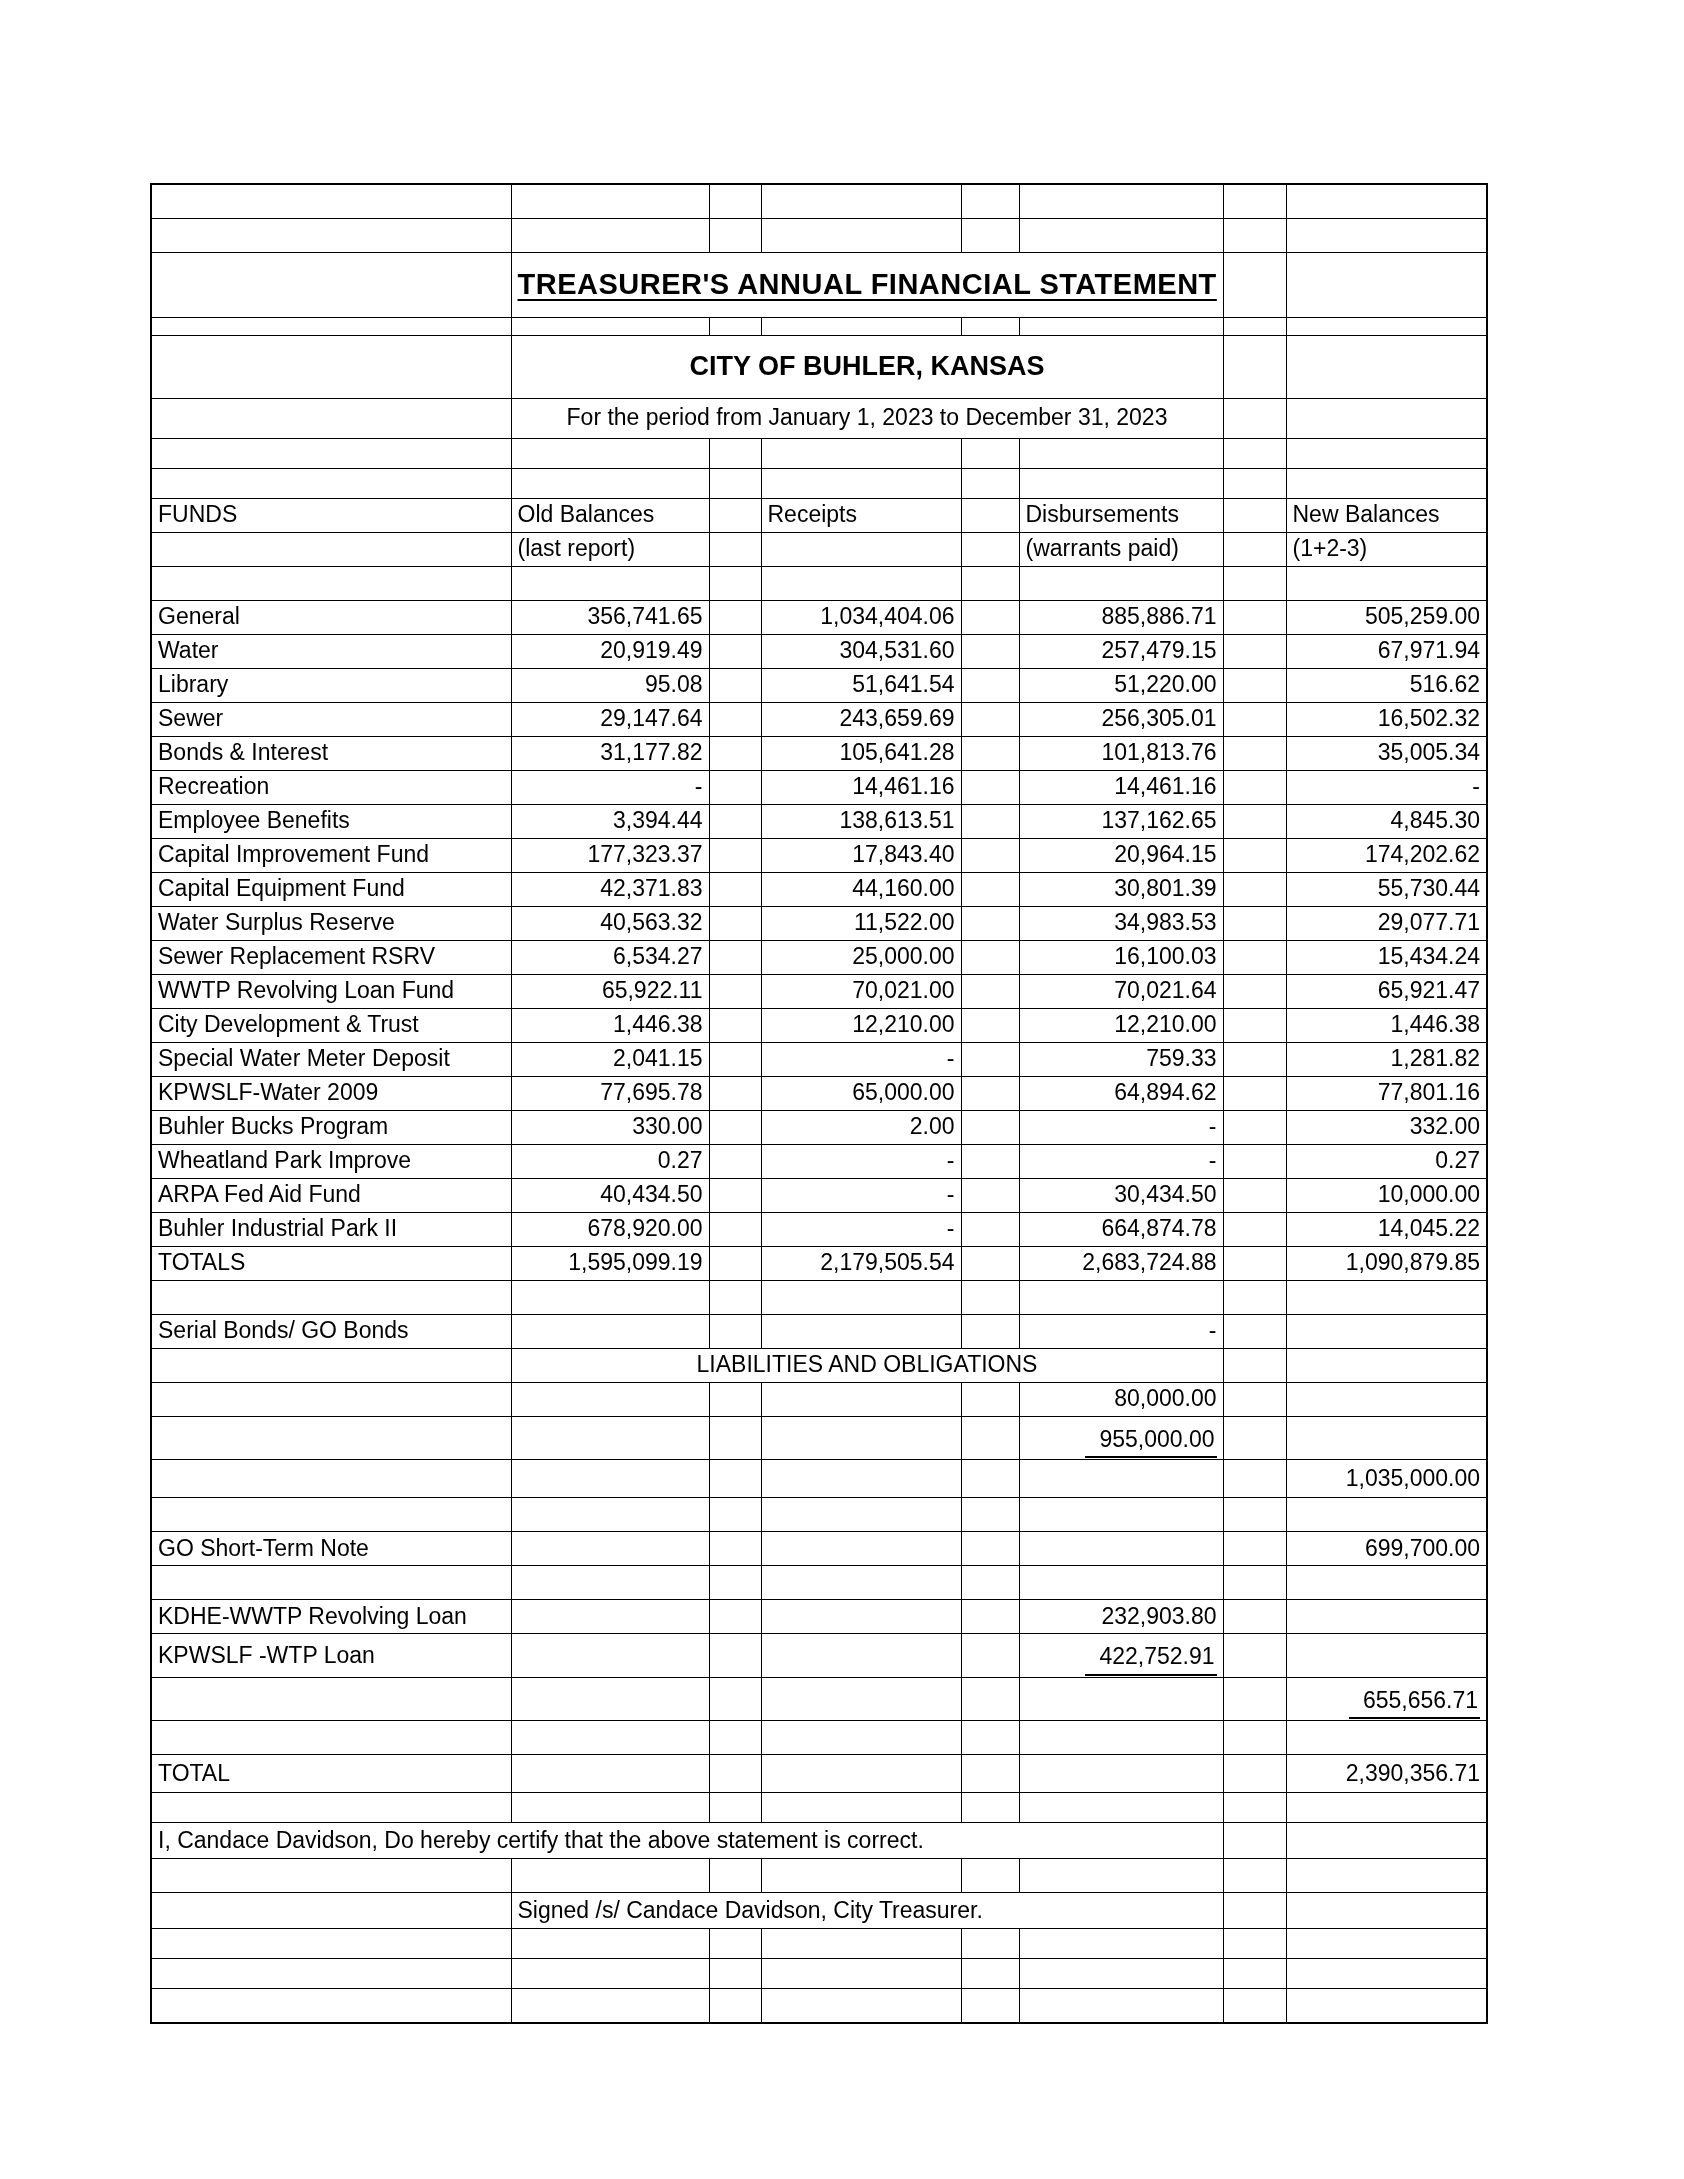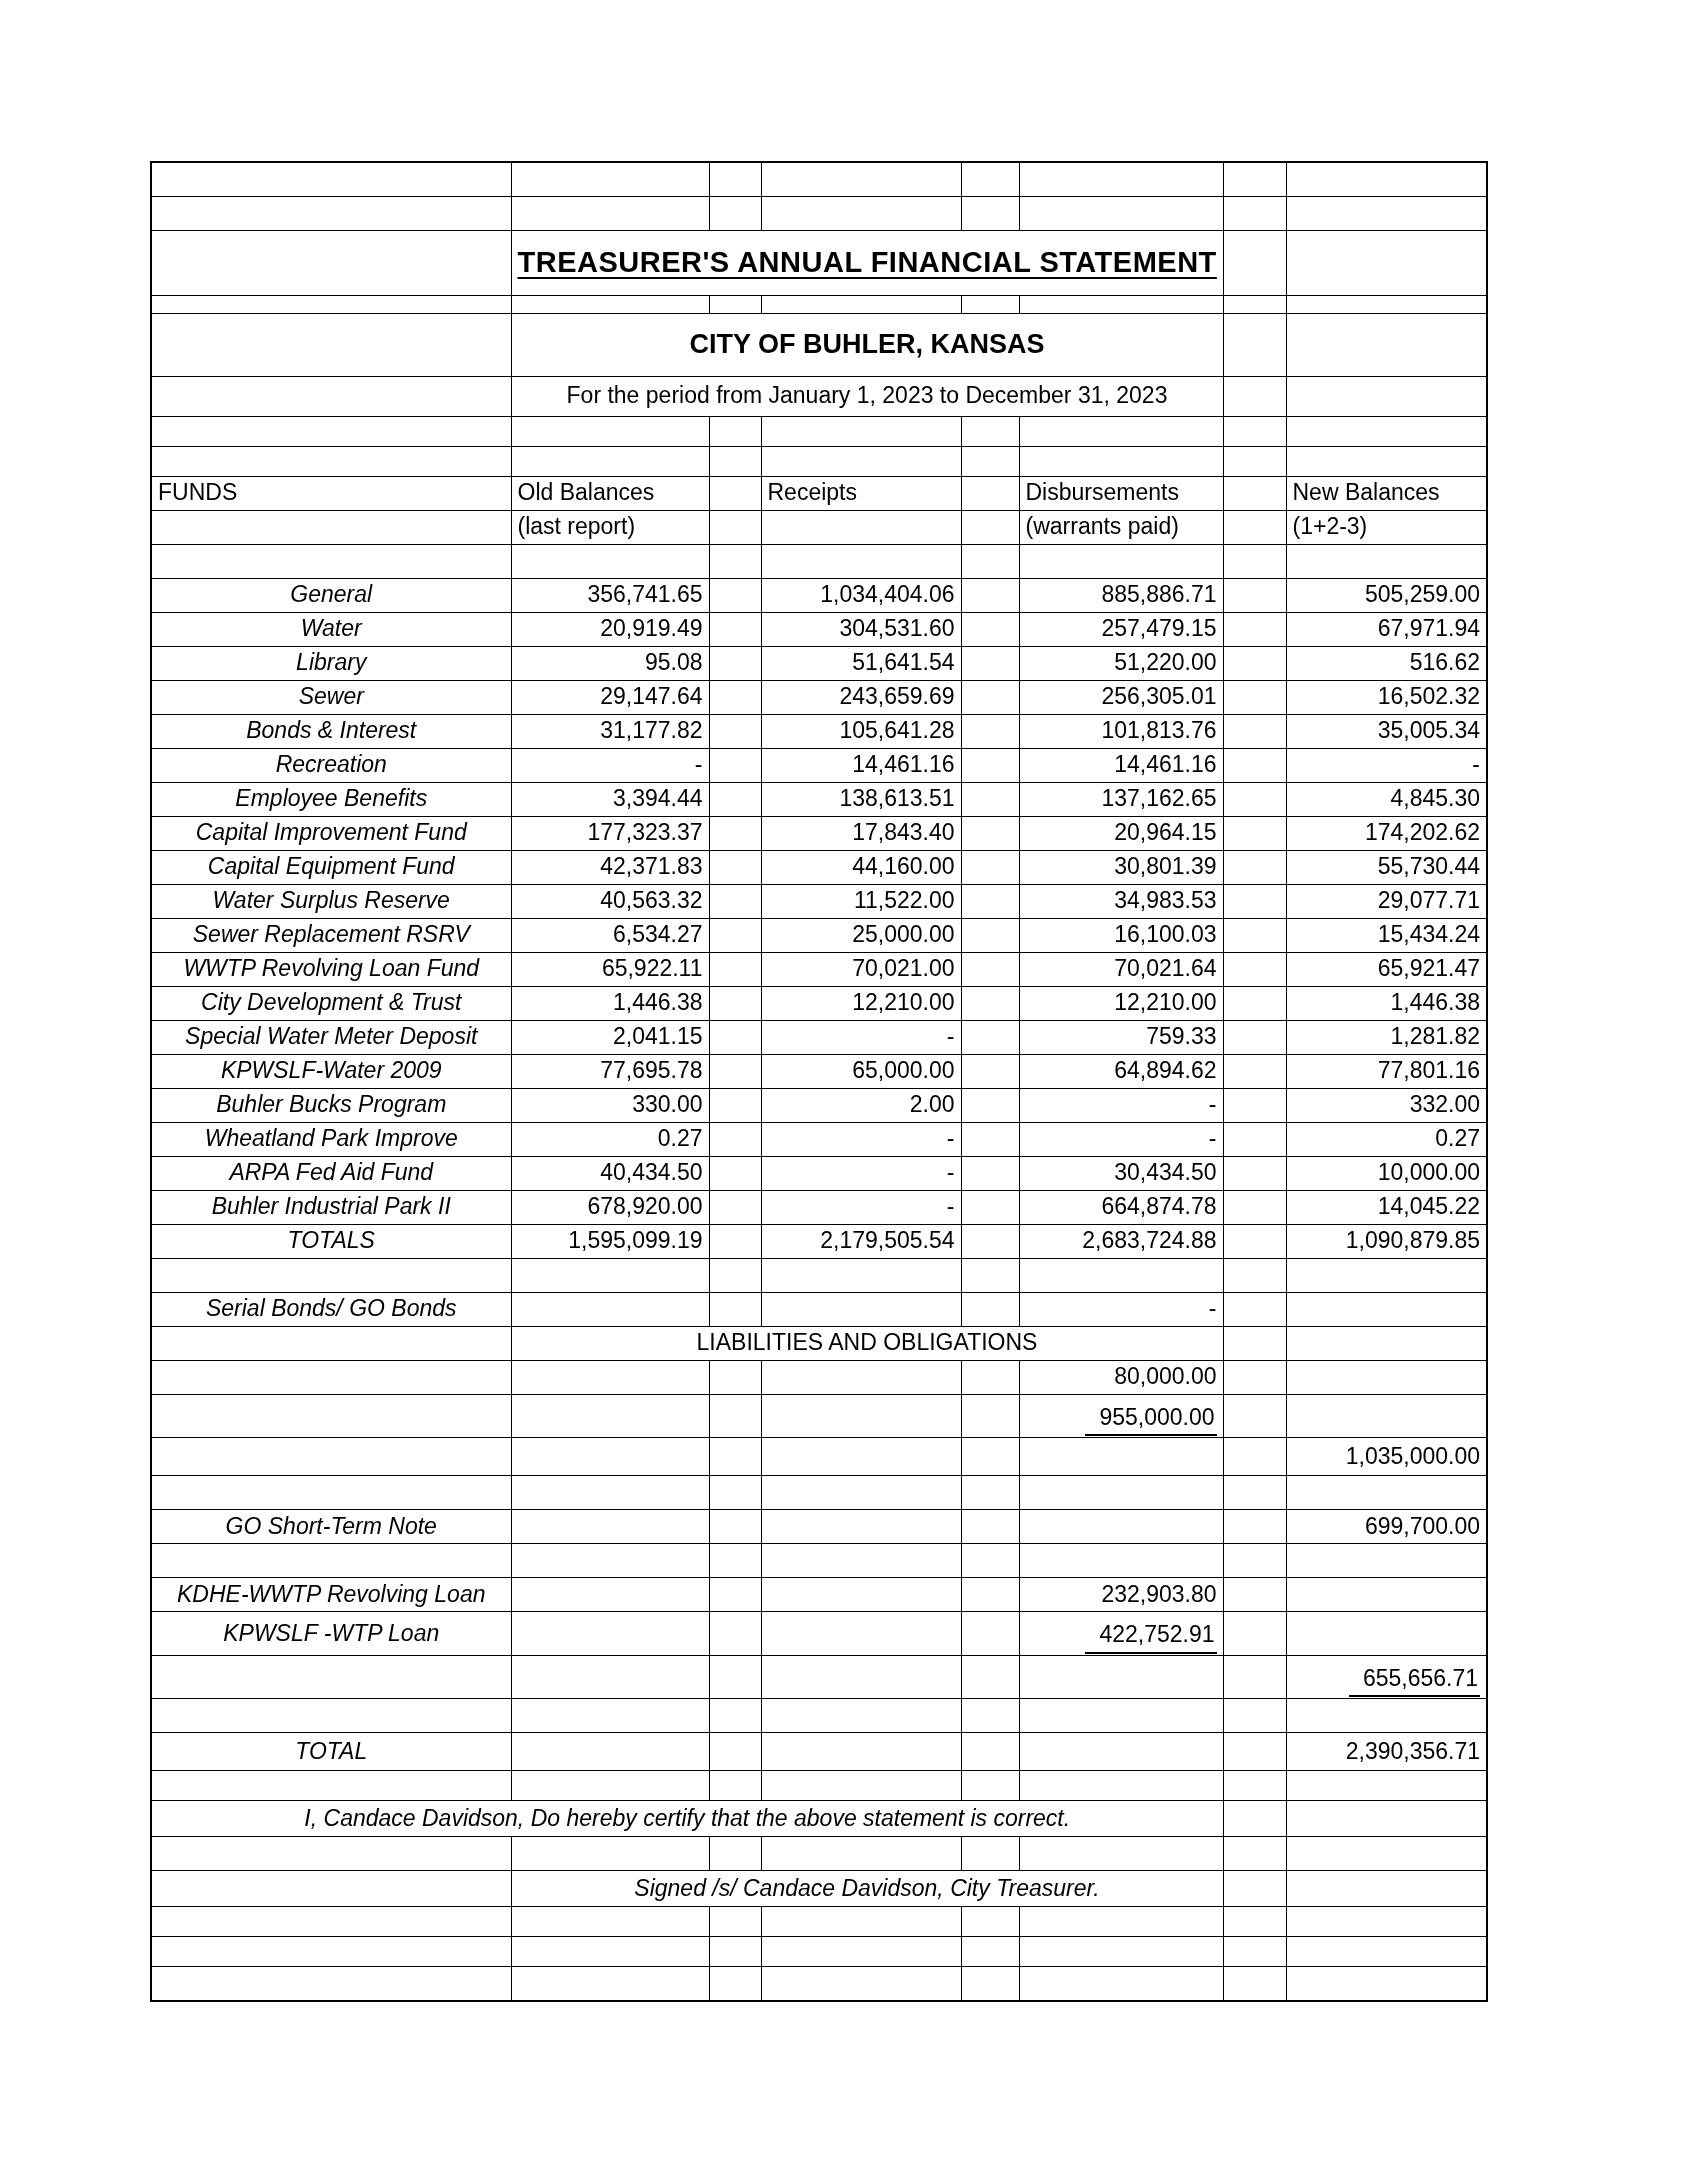--- a/index.html
+++ b/index.html
@@ -1,37 +1,37 @@
 <!DOCTYPE html>
 <html><head>
 <meta charset="utf-8">
 <style>
   html,body{margin:0;padding:0;}
   body{
     width:1684px;height:2179px;background:#ffffff;color:#000;
     font-family:"Liberation Sans","DejaVu Sans",sans-serif;
     position:relative;
   }
-  .page{position:absolute;inset:0;background:#fff;}
+  .page{position:absolute;inset:0;background:#fff;margin-top:22px;}
   table.sheet{
     position:absolute;left:150px;top:161px;
     border-collapse:collapse;table-layout:fixed;width:1338px;
     border:2px solid #000;background:#fff;
   }
   table.sheet td{
     border:1px solid #000;
     font-size:23px;line-height:1.2;
     padding:1px 6px;
     white-space:nowrap;
     vertical-align:middle;
     overflow:visible;
   }
   .ctr{text-align:center;}
   .num{text-align:right;}
-  .lft{text-align:center;font-style:italic;}
+  .lft{text-align:left;}
   .title{
     font-weight:700;font-size:29px;letter-spacing:0.5px;
     text-decoration:underline;text-decoration-thickness:2px;text-underline-offset:5px;
   }
   .city{font-weight:700;font-size:27px;}
   .rule-under{display:inline-block;border-bottom:2px solid #000;padding:8px 2px 3px 14px;}
   
   .h18{height:18px}.h30{height:30px}.h34{height:34px}.h36{height:36px}
   .h38{height:38px}.h40{height:40px}.h64{height:63px}.h66{height:65px}
 </style>

